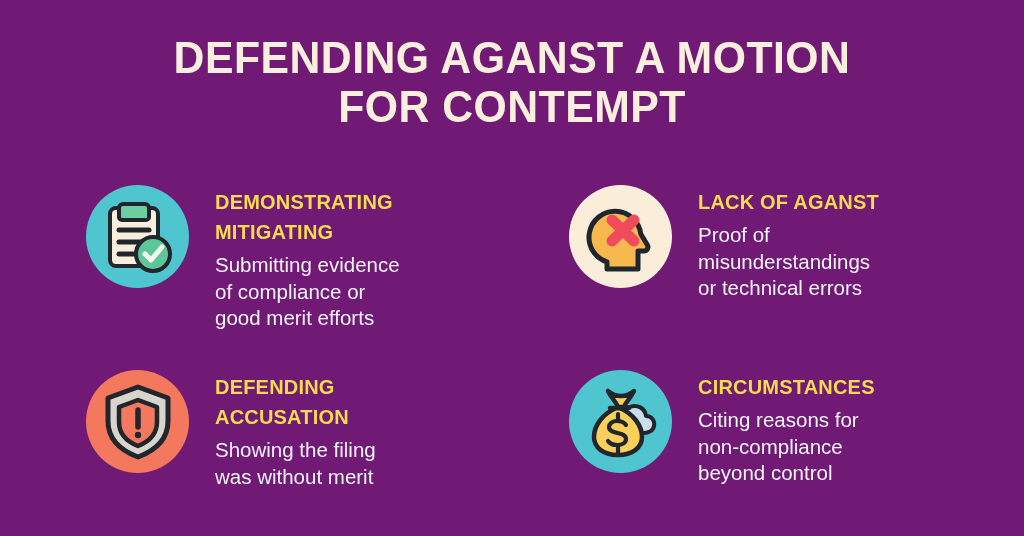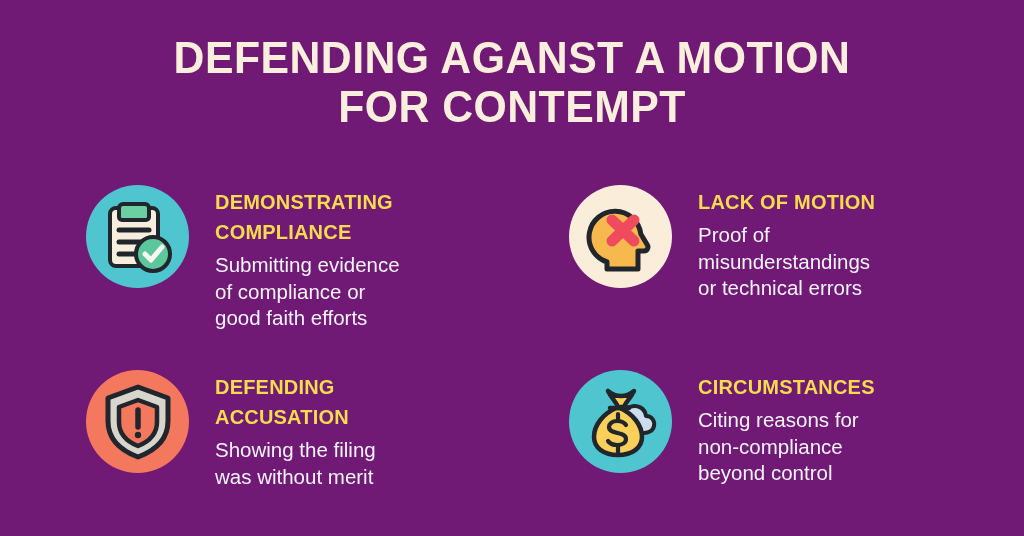--- a/index.html
+++ b/index.html
@@ -117,26 +117,26 @@
             <line x1="16" y1="42" x2="40" y2="42" stroke="#20262b" stroke-width="5" stroke-linecap="round"></line>
             <line x1="16" y1="54" x2="32" y2="54" stroke="#20262b" stroke-width="5" stroke-linecap="round"></line>
 
             <circle cx="50" cy="54" r="17" fill="#5cc79a" stroke="#20262b" stroke-width="4"></circle>
             <path d="M42 54 l6 6 l11 -13" fill="none" stroke="#f8f6ef" stroke-width="5" stroke-linecap="round" stroke-linejoin="round"></path>
           </svg>
         </div>
         <div class="text-block">
           <div class="heading">
             <span class="hl">DEMONSTRATING</span>
-            <span class="hl">COMPLIANCE</span>
+            <span class="hl">MITIGATING</span>
           </div>
           <div class="desc">
             <span class="dl">Submitting evidence</span>
             <span class="dl">of compliance or</span>
-            <span class="dl">good faith efforts</span>
+            <span class="dl">good merit efforts</span>
           </div>
         </div>
       </div>
 
       <div class="item col-2">
         <div class="icon-wrap bg-cream">
           <svg width="72" height="76" viewBox="0 0 72 76" aria-hidden="true">
 
             <path d="M53 70 V52 h6 a4 4 0 0 0 3.4 -6 l-6.6 -11
                      A26 26 0 1 0 22 63 V70 Z" fill="#f7b94e" stroke="#20262b" stroke-width="5" stroke-linejoin="round" stroke-linecap="round"></path>
@@ -145,21 +145,21 @@
               <line x1="27" y1="21" x2="49" y2="42"></line>
               <line x1="49" y1="21" x2="27" y2="42"></line>
             </g>
             <g stroke="#20262b" stroke-width="3.4" stroke-linecap="round" fill="none" opacity="0.95">
               <path d="M27 21 L49 42 M49 21 L27 42" stroke-width="0"></path>
             </g>
           </svg>
         </div>
         <div class="text-block">
           <div class="heading">
-            <span class="hl">LACK OF MOTION</span>
+            <span class="hl">LACK OF AGANST</span>
           </div>
           <div class="desc">
             <span class="dl">Proof of</span>
             <span class="dl">misunderstandings</span>
             <span class="dl">or technical errors</span>
           </div>
         </div>
       </div>
 
     </div>

